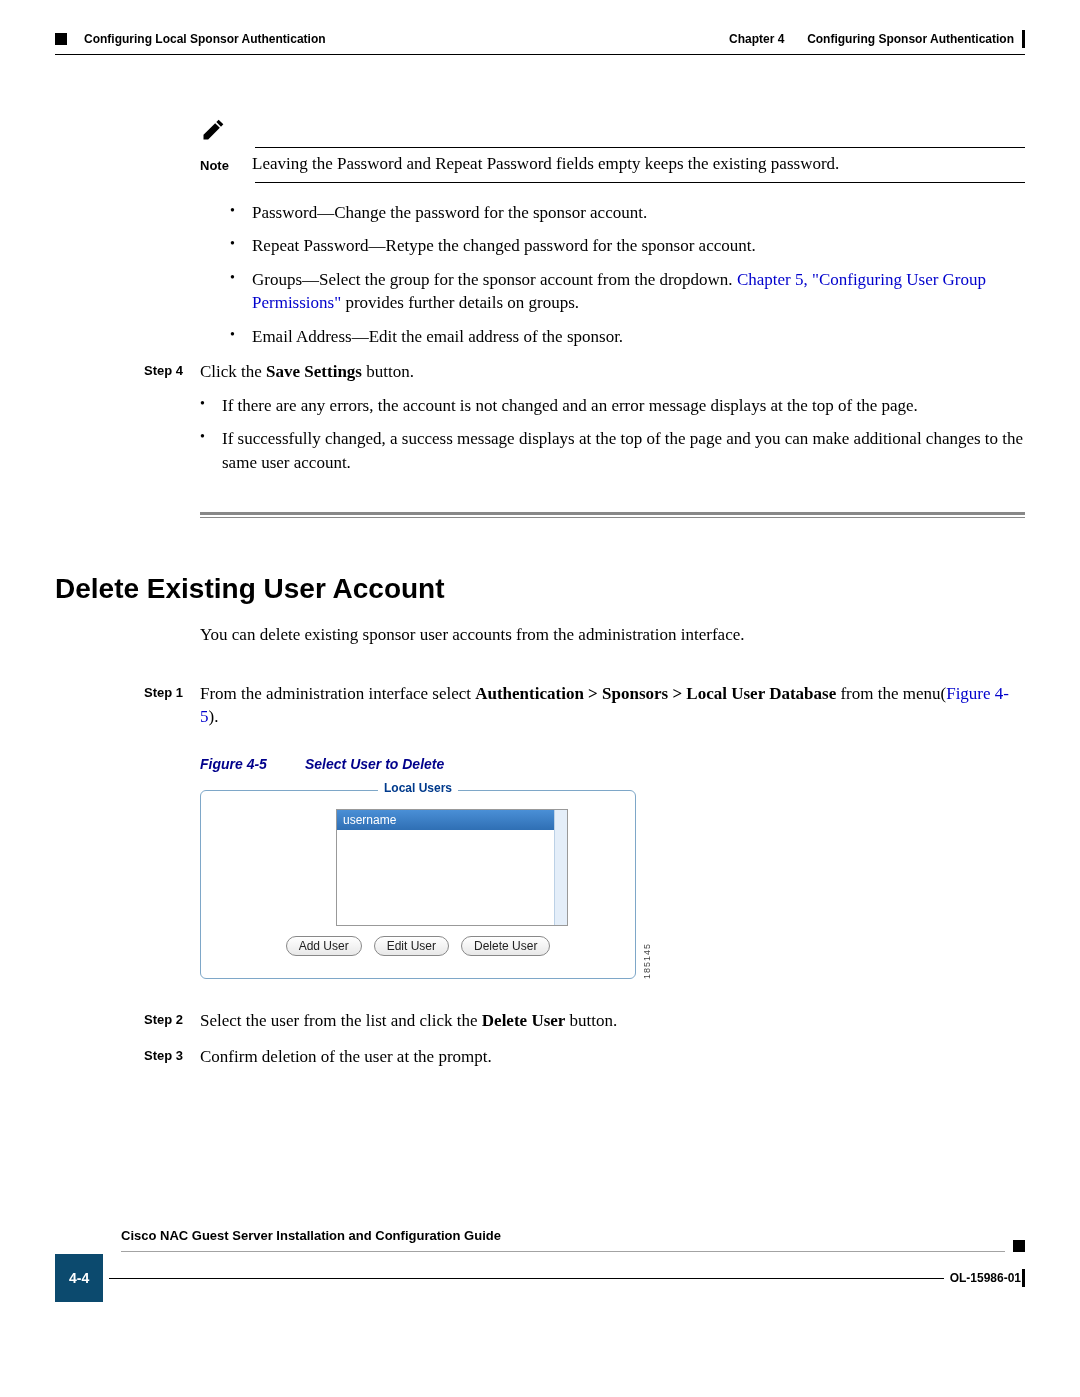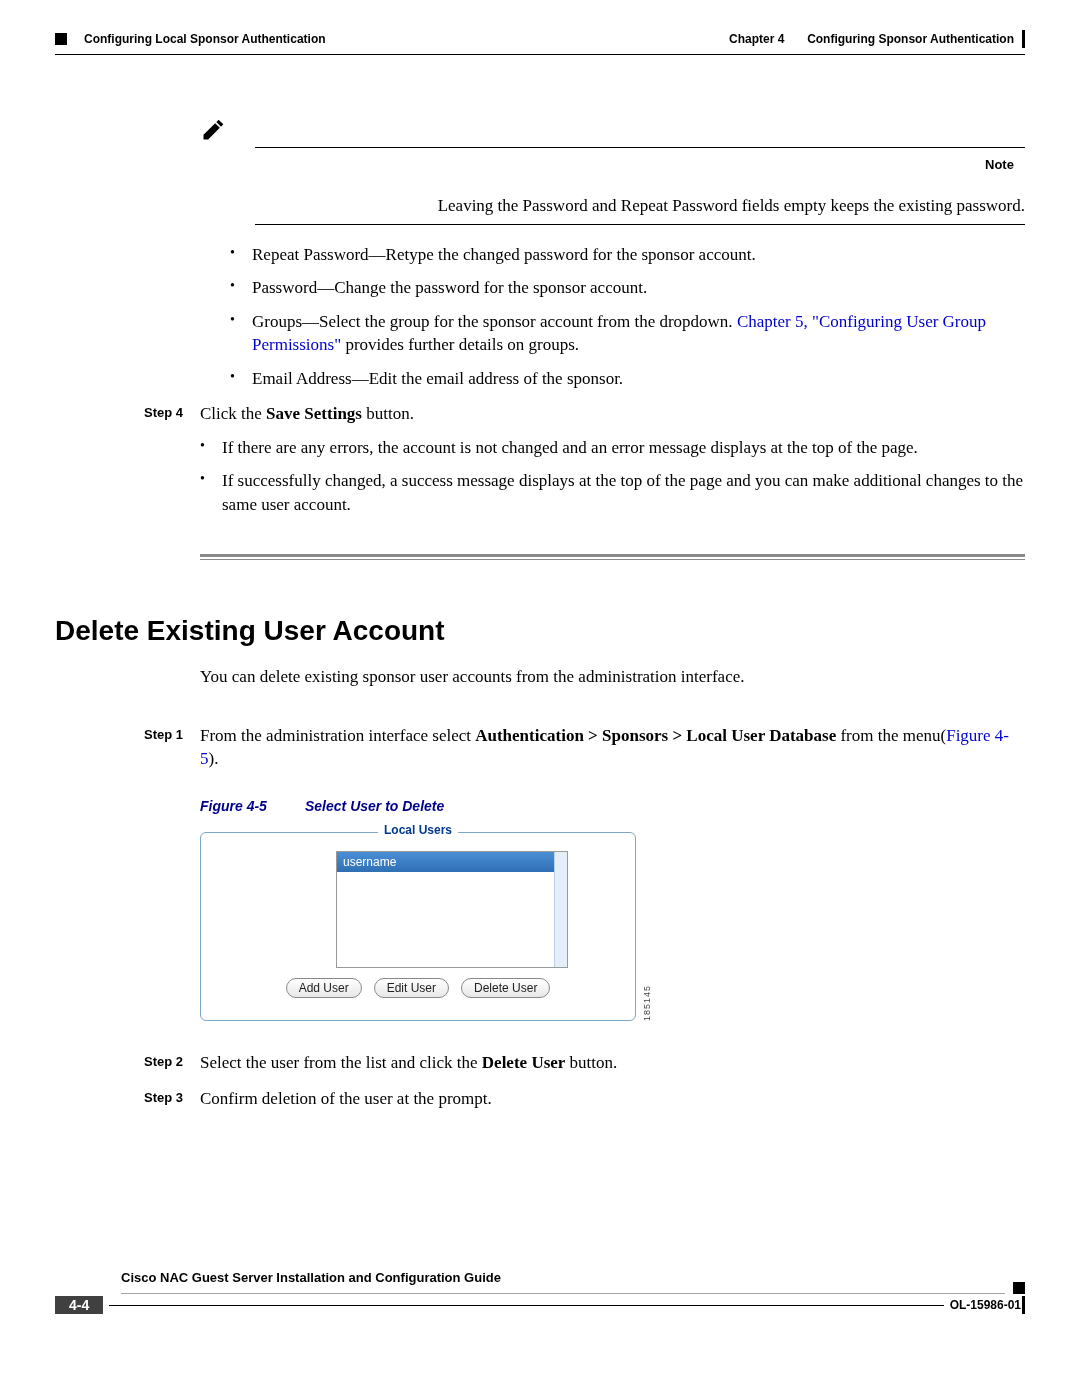--- a/index.html
+++ b/index.html
@@ -49,24 +49,23 @@
   .note-block {
     margin-top: 35px;
   }
   .note-line-top {
     border-top: 1px solid #000;
     margin-left: 55px;
     margin-bottom: 6px;
   }
   .note-row {
     display: flex;
-    align-items: flex-end;
-    gap: 24px;
+    align-items: center;
+    gap: 12px;
     font-size: 17px;
-    flex-direction: column;
   }
   .note-label {
     font-family: Arial, Helvetica, sans-serif;
     font-size: 13px;
     font-weight: bold;
     min-width: 40px;
     padding-top: 3px;
   }
   .note-line-bottom {
     border-top: 1px solid #000;
@@ -234,26 +233,26 @@
     border-bottom: 1px solid #a3a3a3;
     padding-bottom: 8px;
   }
   .footer-bar {
     display: flex;
     align-items: center;
     justify-content: space-between;
     margin-top: 2px;
   }
   .page-num-box {
-    background: #404040;
+    background: #0c4a6e;
     color: #fff;
     font-family: Arial, Helvetica, sans-serif;
     font-size: 14px;
     font-weight: bold;
-    padding: 1px 14px;
+    padding: 16px 14px;
   }
   .footer-right-group {
     display: flex;
     align-items: center;
     gap: 1px;
     font-family: Arial, Helvetica, sans-serif;
     font-size: 12px;
     font-weight: bold;
   }
   .thin-bar {
@@ -295,22 +294,22 @@
       </span>
       <div class="note-line-top"></div>
       <div class="note-row">
         <span class="note-label">Note</span>
         <span>Leaving the Password and Repeat Password fields empty keeps the existing password.</span>
       </div>
       <div class="note-line-bottom"></div>
     </div>
 
     <ul class="bullets">
+      <li>Password—Change the password for the sponsor account.</li>
       <li>Repeat Password—Retype the changed password for the sponsor account.</li>
-      <li>Password—Change the password for the sponsor account.</li>
       <li>
         <span>Groups—Select the group for the sponsor account from the dropdown. </span><span class="link">Chapter 5, "Configuring User Group Permissions"</span><span> provides further details on groups.</span>
       </li>
       <li>Email Address—Edit the email address of the sponsor.</li>
     </ul>
 
     <div class="step-row">
       <span class="step-label">Step 4</span>
       <div class="step-text">
         <span>Click the </span><span class="bold">Save Settings</span><span> button.</span>

